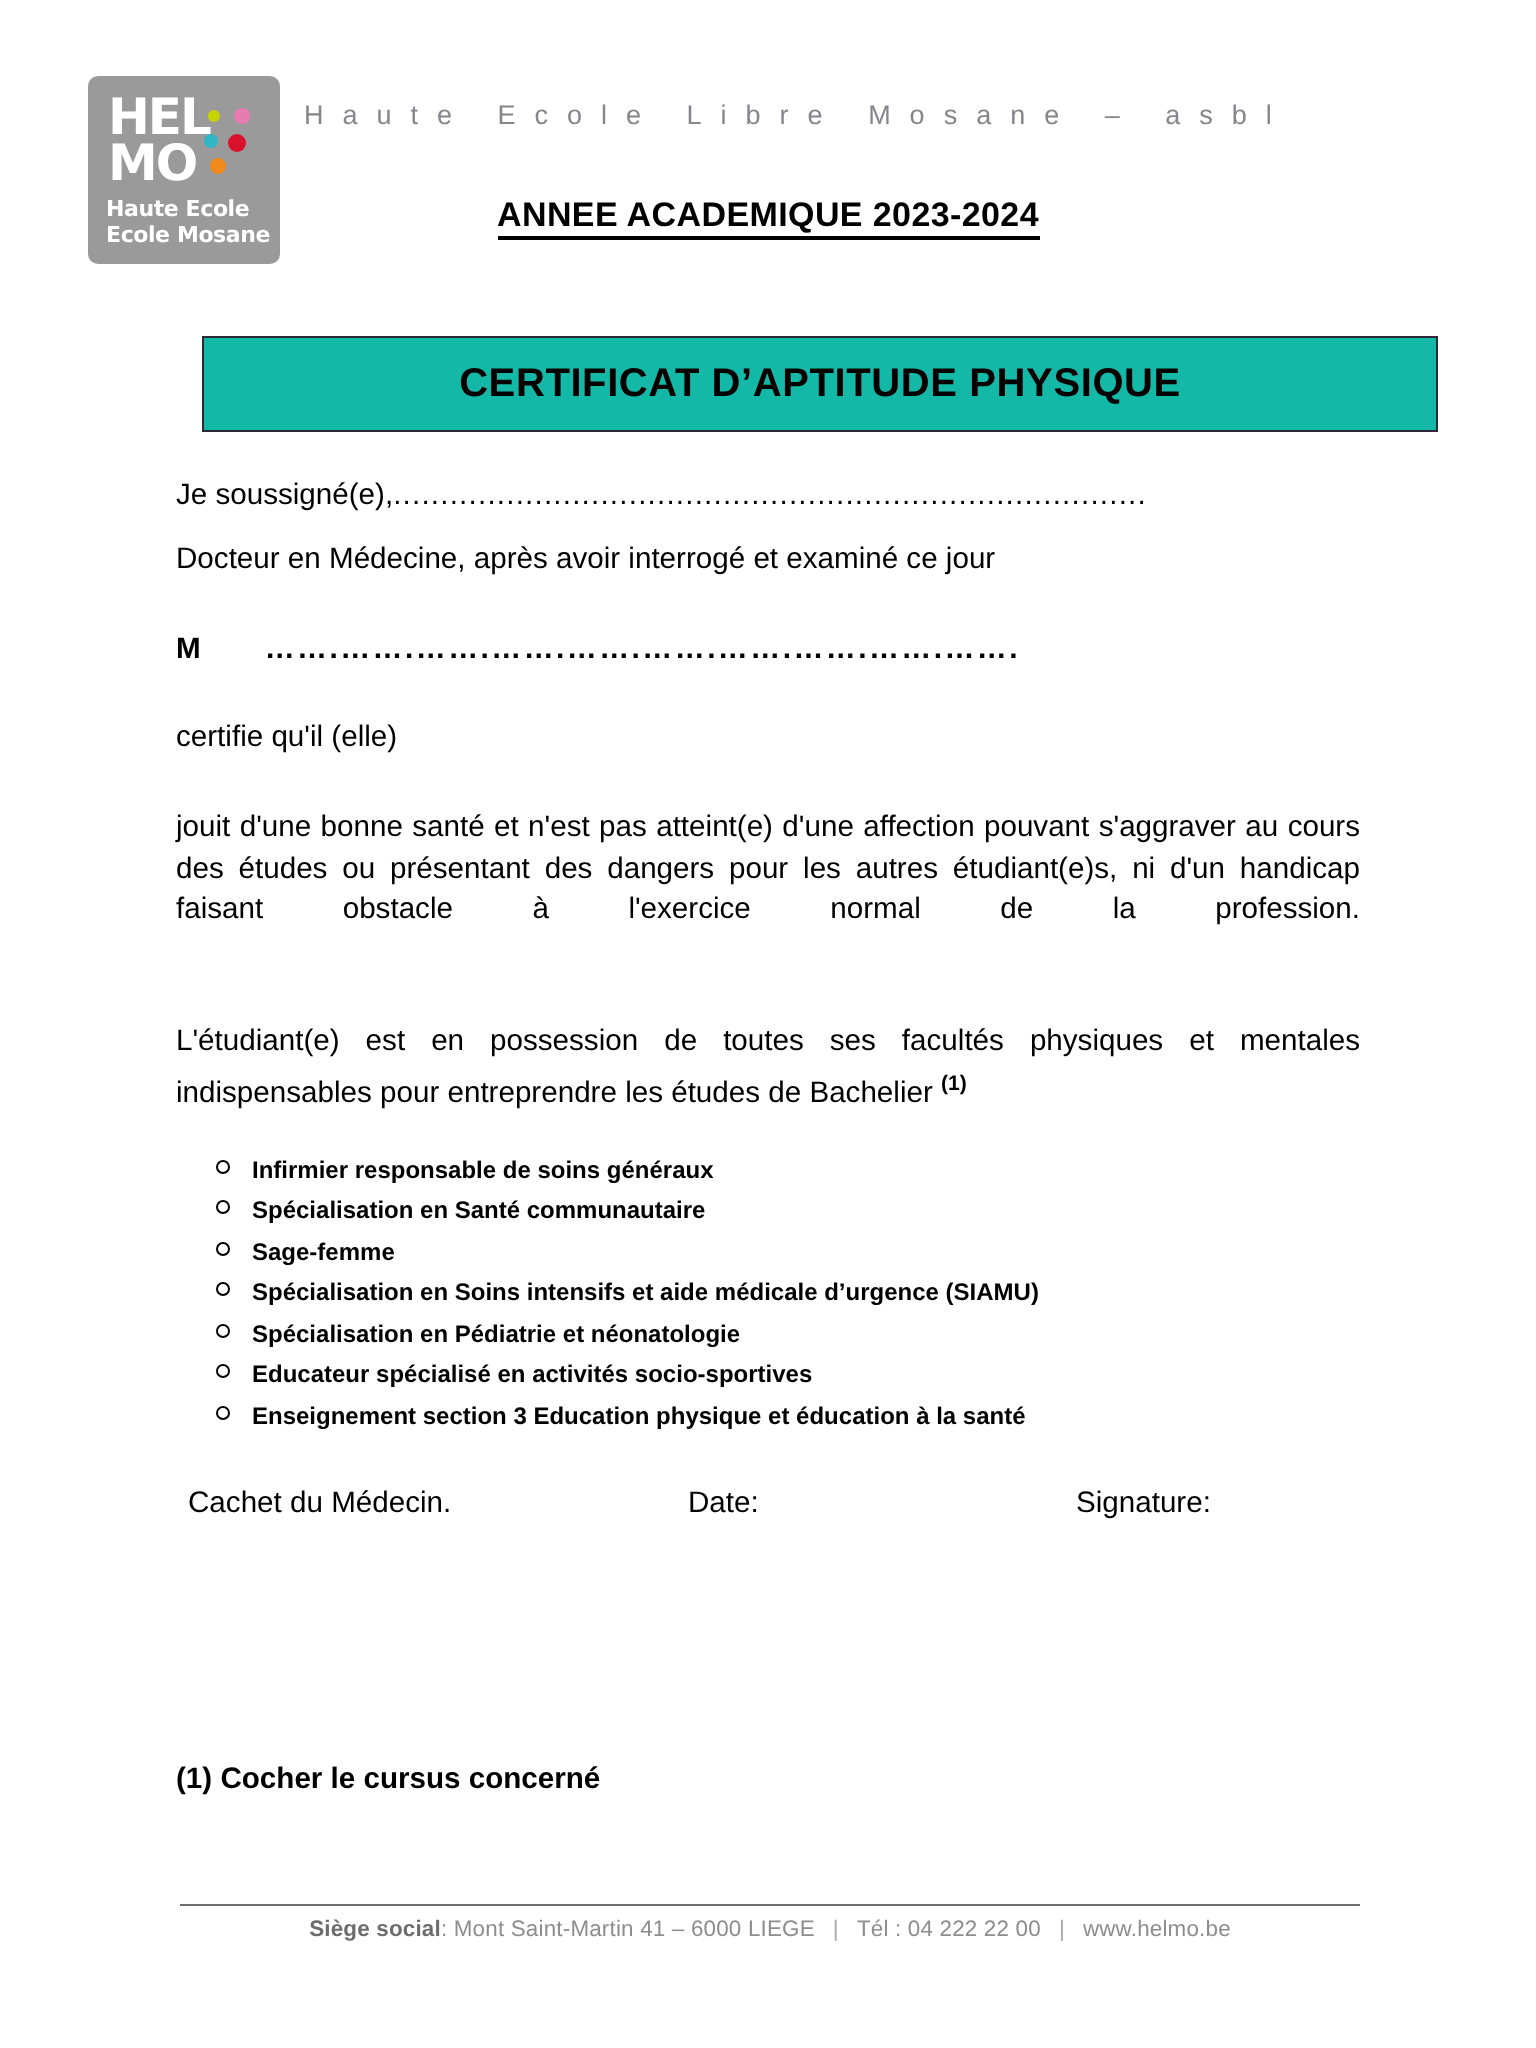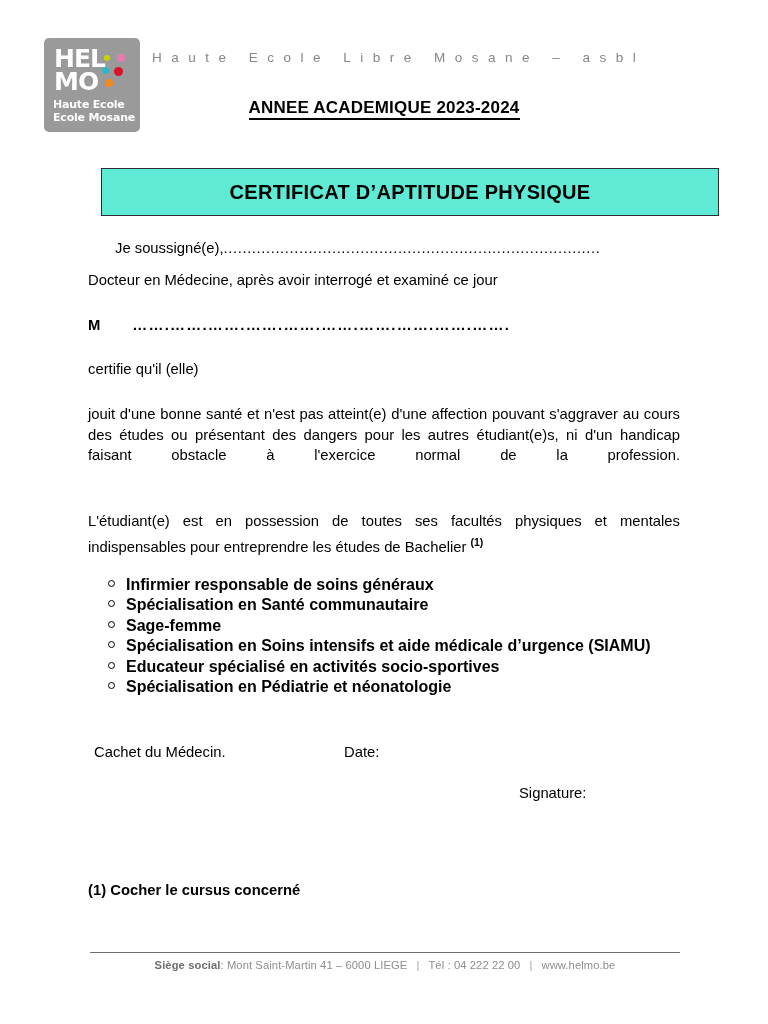--- a/index.html
+++ b/index.html
@@ -116,21 +116,21 @@
     padding-bottom: 1px;
   }
 
   
   .title-box {
     position: absolute;
     left: 101px;
     top: 168px;
     width: 618px;
     height: 48px;
-    background: #5eead4;
+    background: #14b8a6;
     border: 1.5px solid #2b2b35;
     box-sizing: border-box;
     display: flex;
     align-items: center;
     justify-content: center;
   }
   .title-box-text {
     font-size: 20px;
     font-weight: bold;
     letter-spacing: 0.3px;
@@ -144,21 +144,20 @@
     top: 238px;
     width: 592px;
     font-size: 14.8px;
     line-height: 20px;
   }
 
   .line-undersigned {
     white-space: nowrap;
     overflow: hidden;
     font-weight: normal;
-    margin-left: 27px;
   }
   .dots-inline {
     letter-spacing: 0.6px;
   }
   .line-doctor {
     margin-top: 12px;
     white-space: nowrap;
   }
 
   .m-line {
@@ -201,21 +200,21 @@
   
   .cursus-list {
     margin: 18px 0 0 0;
     padding: 0;
     list-style: none;
   }
   .cursus-list li {
     position: relative;
     padding-left: 38px;
     font-weight: bold;
-    font-size: 16px;
+    font-size: 12px;
     line-height: 20.5px;
     margin-bottom: 0px;
   }
   .cursus-list li .bullet {
     position: absolute;
     left: 20px;
     top: 5px;
     width: 7px;
     height: 7px;
     border: 1px solid #000;
@@ -226,21 +225,21 @@
   
   .sign-row {
     position: absolute;
     left: 94px;
     top: 744px;
     width: 600px;
     font-size: 14.8px;
   }
   .sign-cachet { position: absolute; left: 0px;   top: 0; white-space: nowrap; }
   .sign-date   { position: absolute; left: 225px; top: 0; white-space: nowrap; margin-left: 25px; }
-  .sign-sign   { position: absolute; left: 425px; top: 0; white-space: nowrap; margin-top: 41px; }
+  .sign-sign   { position: absolute; left: 444px; top: 0; white-space: nowrap; }
 
   .footnote {
     position: absolute;
     left: 88px;
     top: 882px;
     font-size: 14.8px;
     font-weight: bold;
   }
 
   
@@ -340,25 +339,29 @@
       <li>
         <span class="bullet"></span>
         <span>Sage-femme</span>
       </li>
       <li>
         <span class="bullet"></span>
         <span>Spécialisation en Soins intensifs et aide médicale d’urgence (SIAMU)</span>
       </li>
       <li>
         <span class="bullet"></span>
+        <span>Spécialisation en Pédiatrie et néonatologie</span>
+      </li>
+      <li>
+        <span class="bullet"></span>
         <span>Educateur spécialisé en activités socio-sportives</span>
       </li>
       <li>
         <span class="bullet"></span>
-        <span>Spécialisation en Pédiatrie et néonatologie</span>
+        <span>Enseignement section 3 Education physique et éducation à la santé</span>
       </li>
     </ul>
   </div>
 
   <div class="sign-row">
     <div class="sign-cachet">Cachet du Médecin.</div>
     <div class="sign-date">Date:</div>
     <div class="sign-sign">Signature:</div>
   </div>
 

